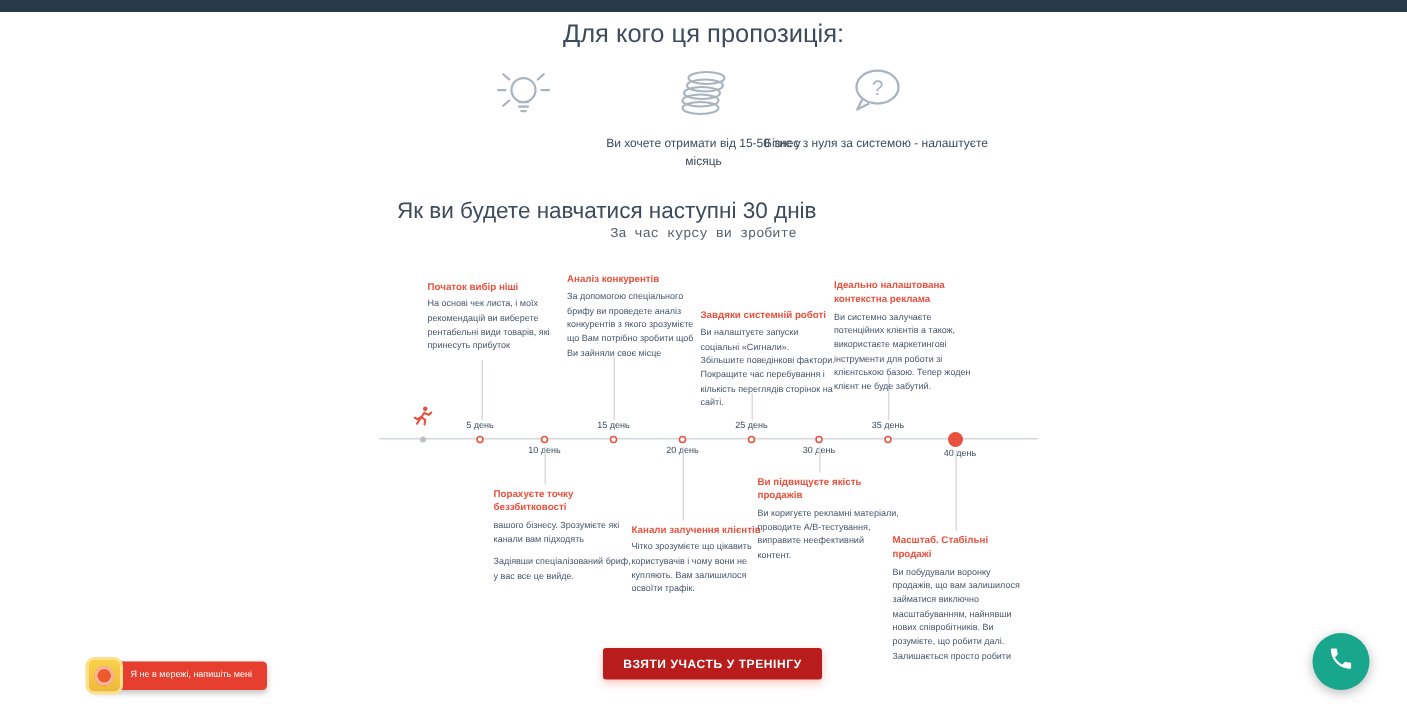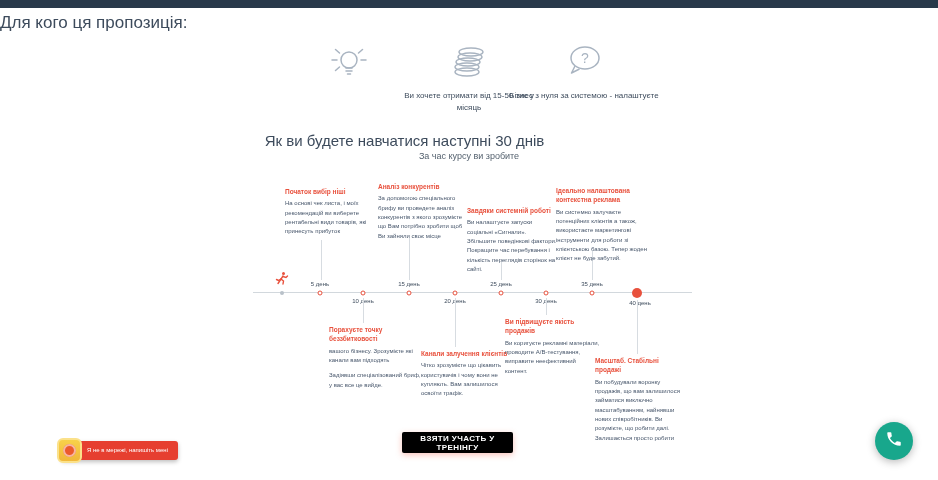--- a/index.html
+++ b/index.html
@@ -1,50 +1,50 @@
 <!DOCTYPE html>
 <html><head>
 <meta charset="utf-8">
 <style>
   * { margin:0; padding:0; box-sizing:border-box; }
   html,body { width:938px; height:480px; }
   body { font-family:"Liberation Sans", sans-serif; background:#ffffff; position:relative; overflow:hidden; }
 
   .topbar { position:absolute; left:0; top:0; width:938px; height:8px; background:#28394a; }
 
-  .audience-title { position:absolute; left:0; top:13px; width:938px; text-align:left;
+  .audience-title { position:absolute; left:0; top:13px; width:938px; text-align:center;
     font-size:17px; font-weight:500; color:#3d4b5c; }
 
   .audience-item { position:absolute; top:42px; width:150px; text-align:center; }
   .audience-icon { height:42px; display:flex; align-items:center; justify-content:center; }
   .audience-label { margin-top:6px; font-size:8px; line-height:1.5; color:#3e4c5d; }
 
   .course-title { position:absolute; left:0; top:132px; width:809px; text-align:center;
     font-size:15px; font-weight:500; color:#3d4b5c; }
   .course-subtitle { position:absolute; left:0; top:151px; width:938px; text-align:center;
-    font-size:9px; color:#55626f; }
+    font-size:9px; color:#55626f;font-family:Liberation Mono, monospace; }
 
   .timeline-line { position:absolute; left:253px; top:292px; width:439px; height:1px; background:#d2d8dd; }
   .start-dot { position:absolute; left:282px; top:293px; width:4px; height:4px; border-radius:50%;
     background:#b9c1c9; transform:translate(-50%,-50%); }
   .runner { position:absolute; left:282px; top:289px; transform:translate(-50%,-100%); }
 
   .tick { position:absolute; top:293px; width:5px; height:5px; border:1.2px solid #e8513d;
     background:#fff; border-radius:50%; transform:translate(-50%,-50%); }
   .tick.big { width:10px; height:10px; background:#e8513d; border:none; }
   .tlabel { position:absolute; font-size:6px; color:#3e4c5d; transform:translateX(-50%); white-space:nowrap; }
   .conn { position:absolute; width:1px; background:#d7dce1; }
 
   .block { position:absolute; }
   .bh { color:#e8513d; font-size:6.5px; font-weight:700; line-height:1.45; margin-bottom:3px; }
   .bb { color:#47566b; font-size:6px; line-height:1.55; }
   .bb.mt { margin-top:6px; }
 
-  .cta { position:absolute; left:402px; top:432px; width:111px; height:21px;
-    background:#000000; border:none; border-radius:2px; color:#ffffff;
+  .cta { position:absolute; left:402px; top:432px; width:146px; height:21px;
+    background:#b91c1c; border:none; border-radius:2px; color:#ffffff;
     font-family:"Liberation Sans", sans-serif; font-size:8px; font-weight:700; letter-spacing:.4px;
     box-shadow:0 2px 6px rgba(241,82,60,.35); cursor:pointer; }
 
   .chat { position:absolute; left:57px; top:438px; height:25px; cursor:pointer; }
   .chat-pill { position:absolute; left:4px; top:3px; height:19px; padding:0 10px 0 26px;
     background:#e63f30; border-radius:3px; color:#fff; font-size:6px; line-height:19px;
     white-space:nowrap; box-shadow:0 2px 4px rgba(0,0,0,.25); }
   .chat-icon { position:absolute; left:0; top:0; width:25px; height:25px; border-radius:6px;
     background:linear-gradient(180deg,#f8d14a,#f0b83a); border:2px solid #fbe18a;
     display:flex; align-items:center; justify-content:center; }

